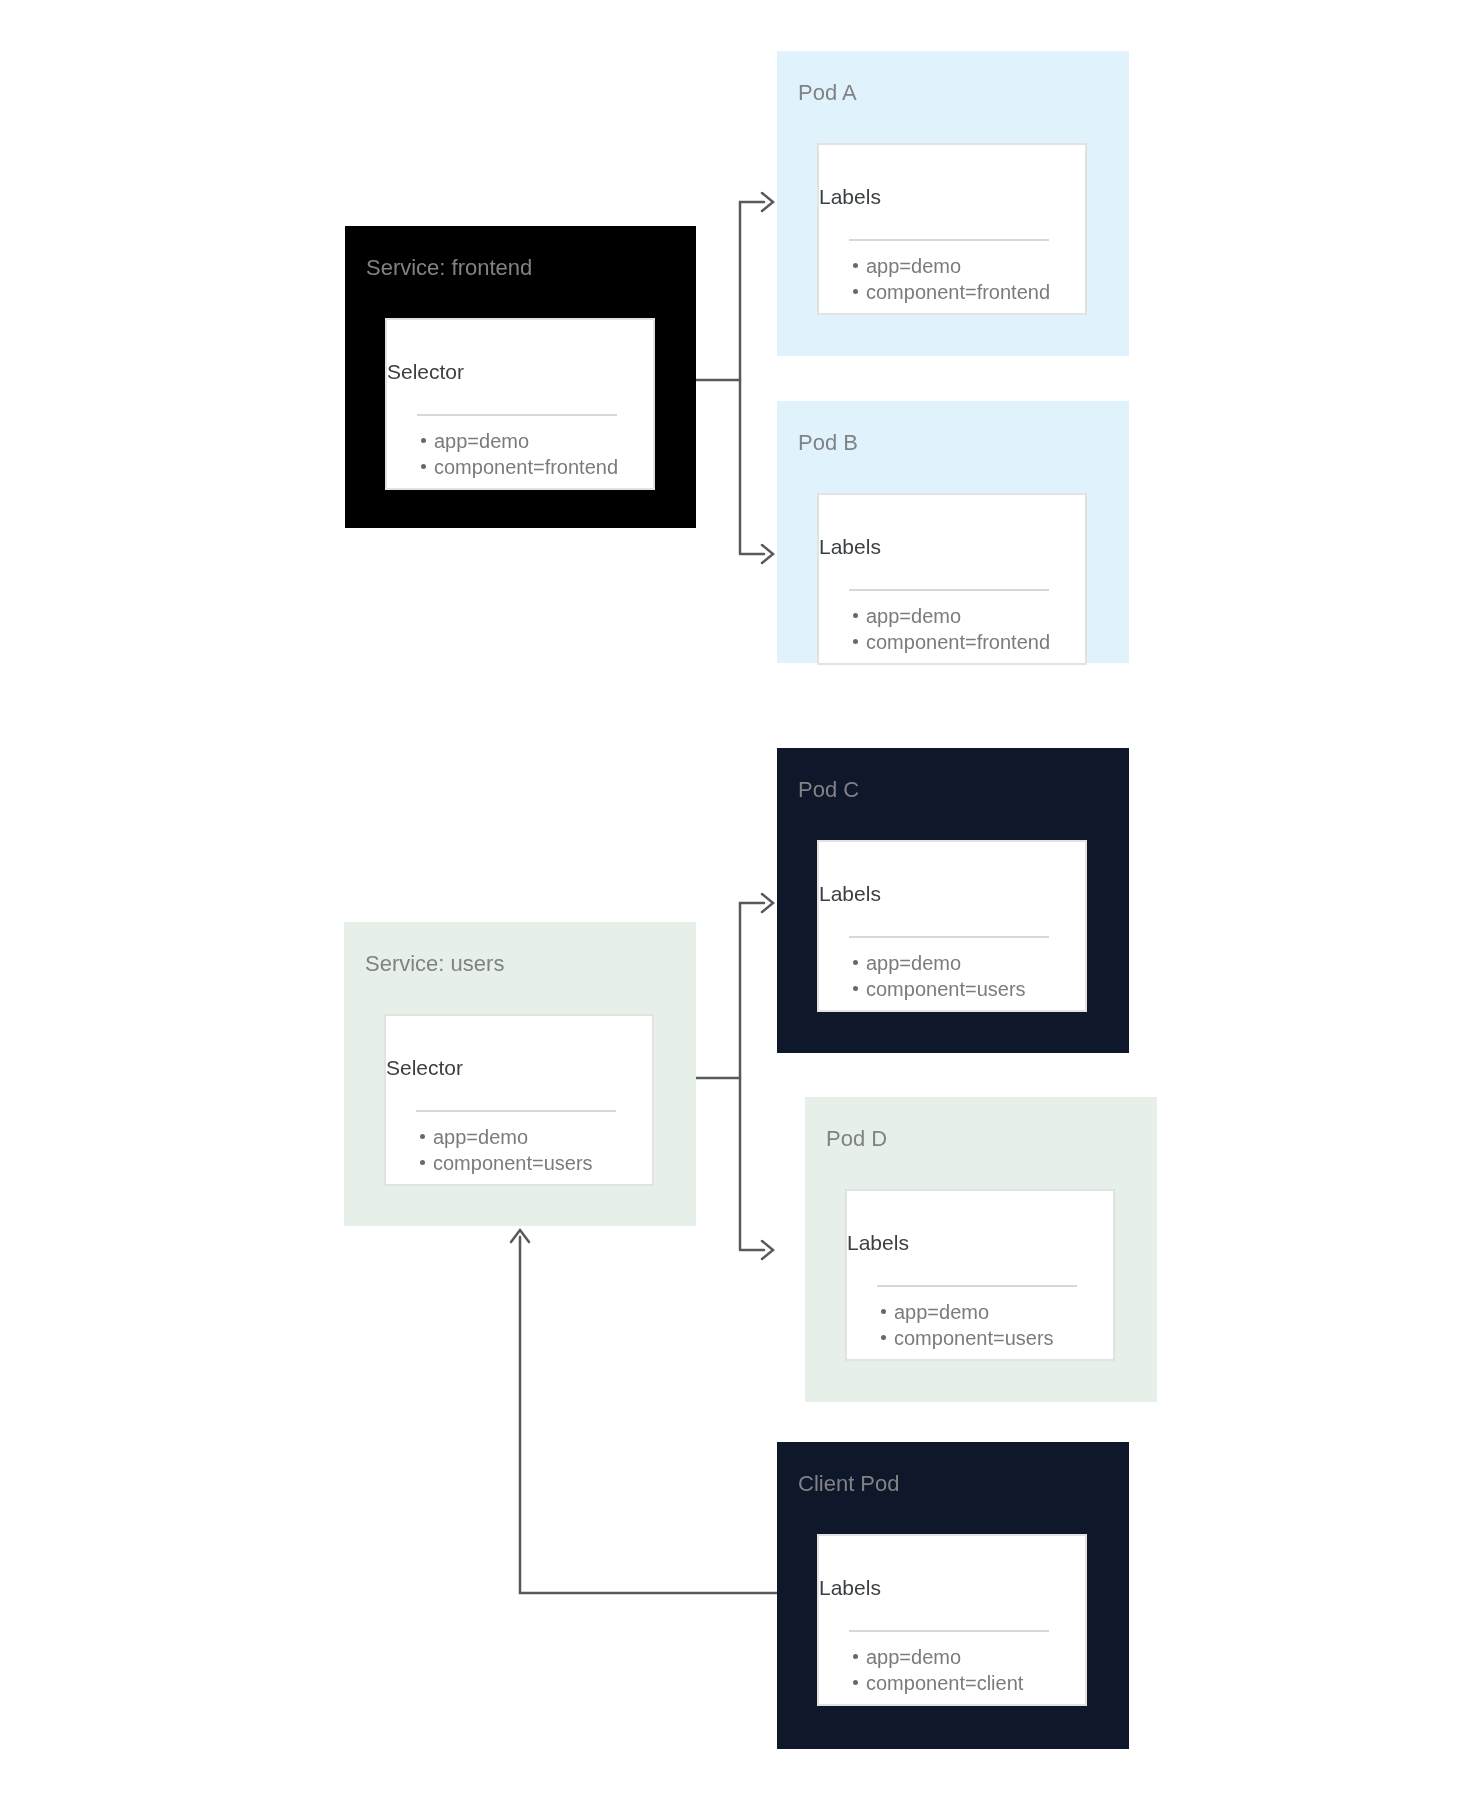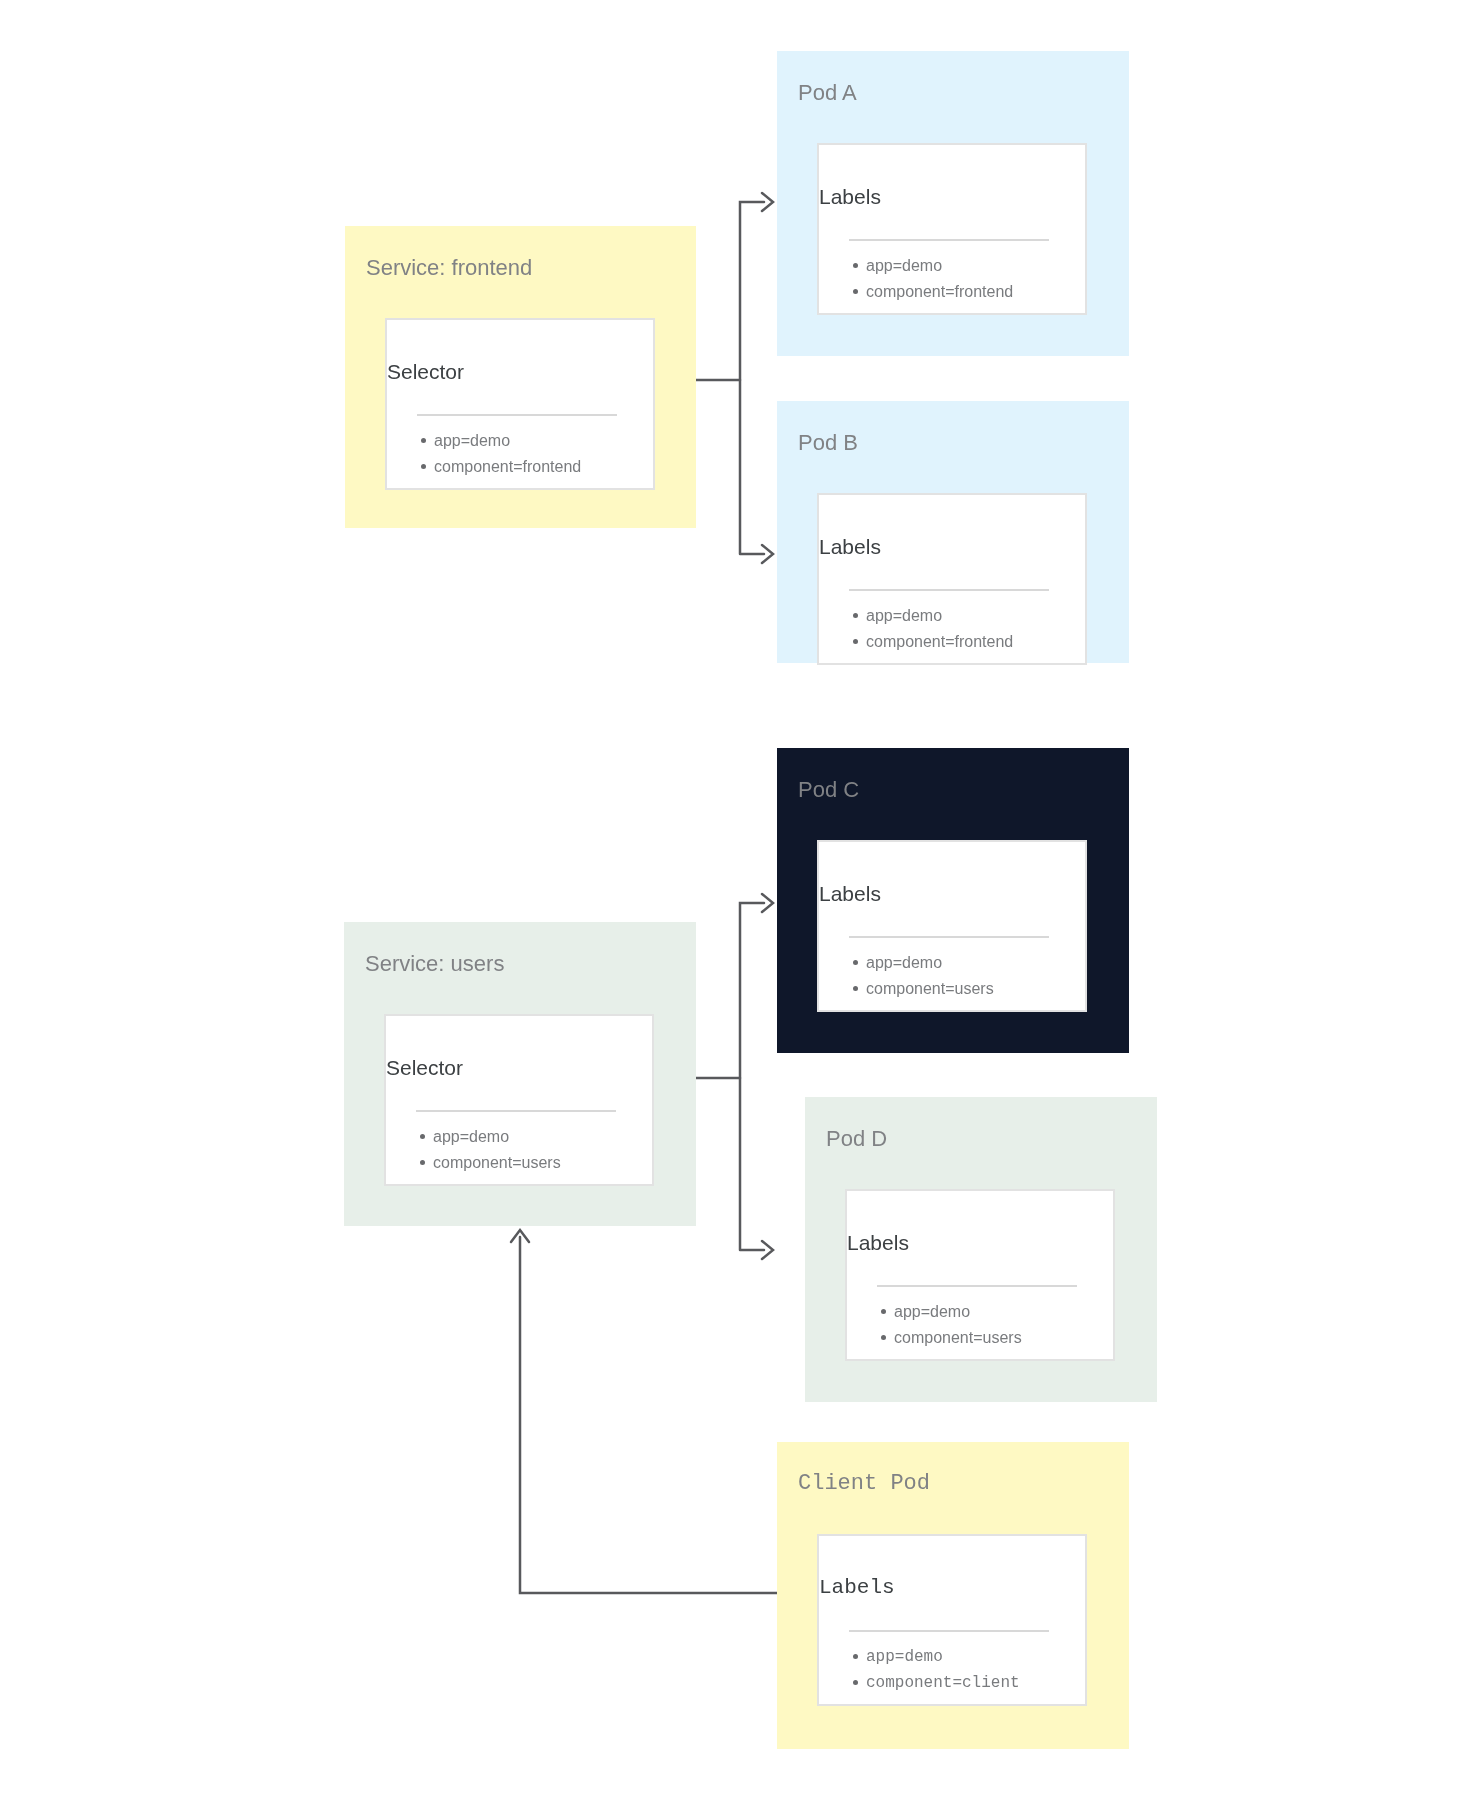--- a/index.html
+++ b/index.html
@@ -66,21 +66,21 @@
     margin: 31px 36px 0 30px;
   }
   .card-list {
     list-style: none;
     margin: 12px 0 0 34px;
     padding: 0;
   }
   .card-item {
     position: relative;
     padding-left: 13px;
-    font-size: 16px;
+    font-size: 20px;
     line-height: 26px;
     color: #797b7e;
     white-space: nowrap;
   }
   .card-item::before {
     content: "";
     position: absolute;
     left: 0;
     top: 10px;
     width: 5px;
@@ -117,21 +117,21 @@
       <path class="connector" d="M762 894 L773 903 L762 912" style="stroke: rgb(88, 89, 92);"></path>
       <path class="connector" d="M762 1241 L773 1250 L762 1259" style="stroke: rgb(88, 89, 92);"></path>
     </g>
 
     <g>
       <path class="connector" d="M777 1593 H520 V1237" style="stroke: rgb(88, 89, 92);"></path>
       <path class="connector" d="M511 1242 L520 1230 L529 1242" style="stroke: rgb(88, 89, 92);"></path>
     </g>
   </svg>
 
-  <section class="node" id="node-service-frontend" style="background: #fef9c3;">
+  <section class="node" id="node-service-frontend" style="background: #000000;">
     <div class="node-title">Service: frontend</div>
     <div class="card">
       <div class="card-title">Selector</div>
       <div class="card-divider"></div>
       <ul class="card-list">
         <li class="card-item">app=demo</li>
         <li class="card-item">component=frontend</li>
       </ul>
     </div>
   </section>
@@ -189,21 +189,21 @@
     <div class="card">
       <div class="card-title">Labels</div>
       <div class="card-divider"></div>
       <ul class="card-list">
         <li class="card-item">app=demo</li>
         <li class="card-item">component=users</li>
       </ul>
     </div>
   </section>
 
-  <section class="node" id="node-client-pod" style="background: #fef9c3; font-family: Liberation Mono, monospace;">
+  <section class="node" id="node-client-pod" style="background: #0f172a;">
     <div class="node-title">Client Pod</div>
     <div class="card">
       <div class="card-title">Labels</div>
       <div class="card-divider"></div>
       <ul class="card-list">
         <li class="card-item">app=demo</li>
         <li class="card-item">component=client</li>
       </ul>
     </div>
   </section>

